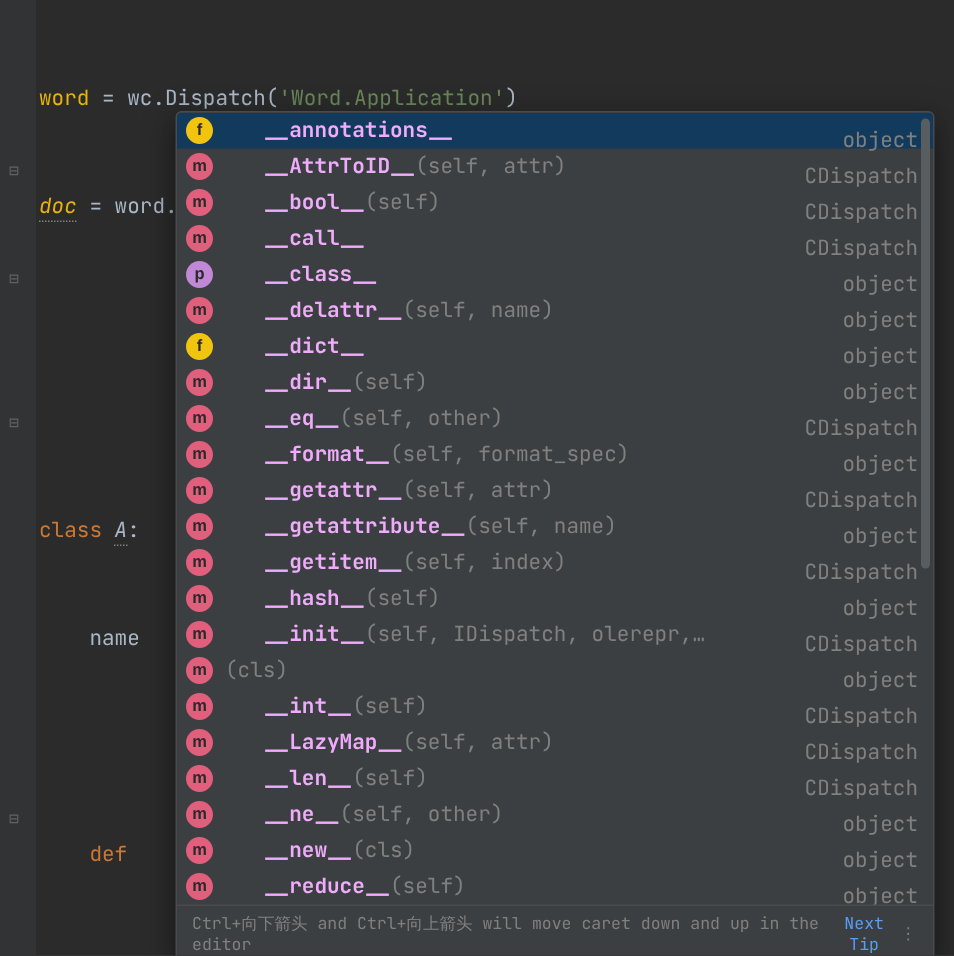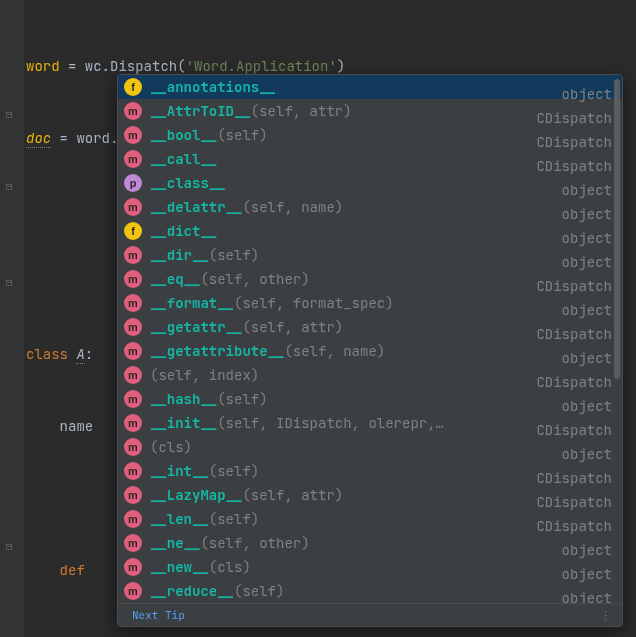--- a/index.html
+++ b/index.html
@@ -88,21 +88,21 @@
     font-family: Arial, sans-serif;
     font-size: 11px;
     font-weight: bold;
     color: #2b2b2b;
     margin-right: 8px;
     flex-shrink: 0;
   }
   .kind-f { background: #f1c40f; }
   .kind-m { background: #e15e7d; color:#fff; }
   .kind-p { background: #c088d6; color:#fff; font-size:10px; }
-  .popup-row .name { color: #14b8a6; font-weight: bold; }
+  .popup-row .name { color: #f0abfc; font-weight: bold; margin-left: 26px; }
   .popup-row .sig { color: #808080; }
   .popup-row .ret {
     margin-left: auto;
     color: #808080;
     padding-left: 10px;
     margin-top: 13px;
   }
   .popup-scrollbar {
     position: absolute;
     right: 2px;
@@ -236,20 +236,21 @@
         <span class="ret">CDispatch</span>
       </div>
       <div class="popup-row">
         <span class="kind kind-m">m</span>
         <span class="name">__getattribute__</span>
         <span class="sig">(self, name)</span>
         <span class="ret">object</span>
       </div>
       <div class="popup-row">
         <span class="kind kind-m">m</span>
+        <span class="name">__getitem__</span>
         <span class="sig">(self, index)</span>
         <span class="ret">CDispatch</span>
       </div>
       <div class="popup-row">
         <span class="kind kind-m">m</span>
         <span class="name">__hash__</span>
         <span class="sig">(self)</span>
         <span class="ret">object</span>
       </div>
       <div class="popup-row">
@@ -294,16 +295,17 @@
         <span class="ret">object</span>
       </div>
       <div class="popup-row">
         <span class="kind kind-m">m</span>
         <span class="name">__reduce__</span>
         <span class="sig">(self)</span>
         <span class="ret">object</span>
       </div>
     </div>
   <div class="popup-footer">
+    <span>Ctrl+向下箭头 and Ctrl+向上箭头 will move caret down and up in the editor</span>
     <span class="tip-link">Next Tip</span>
     <span class="more">⋮</span>
   </div>
 </div>
 
 </body></html>

